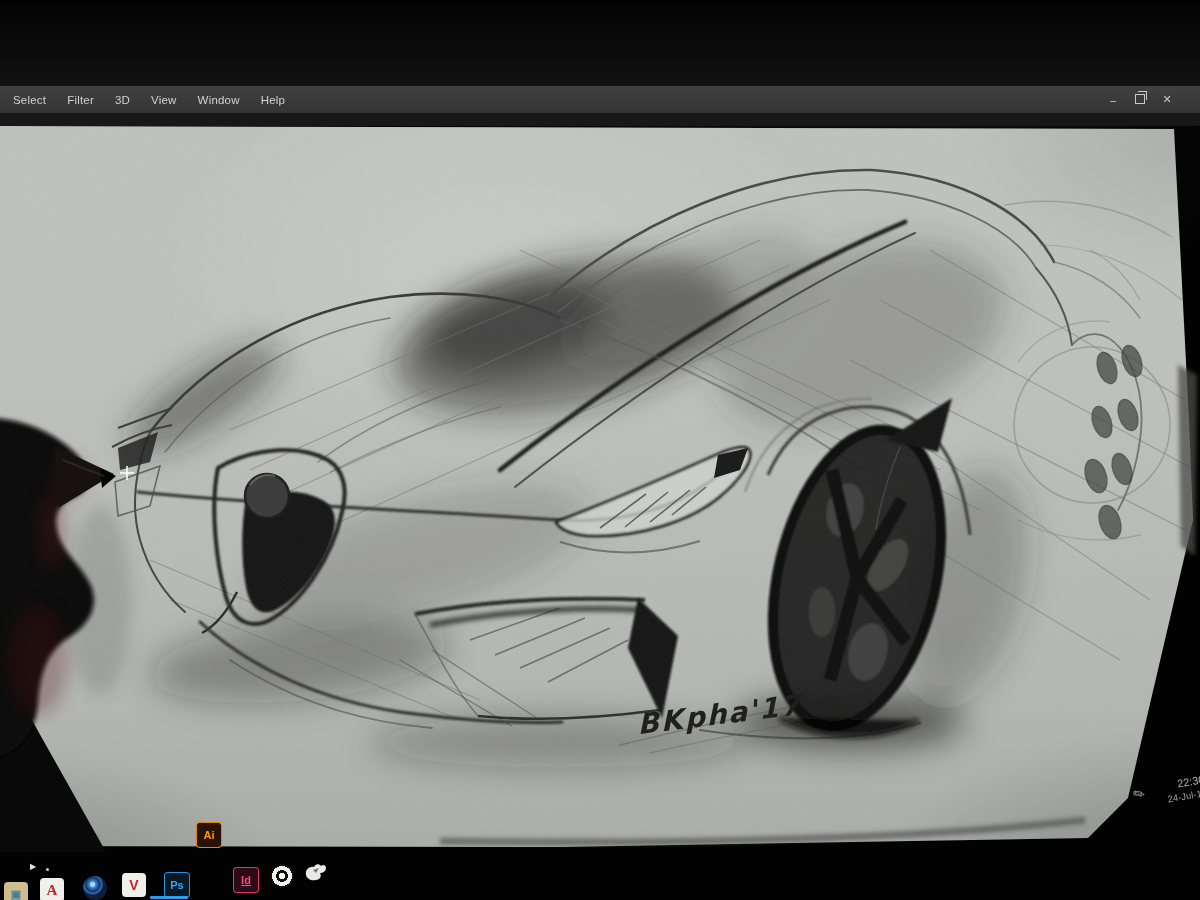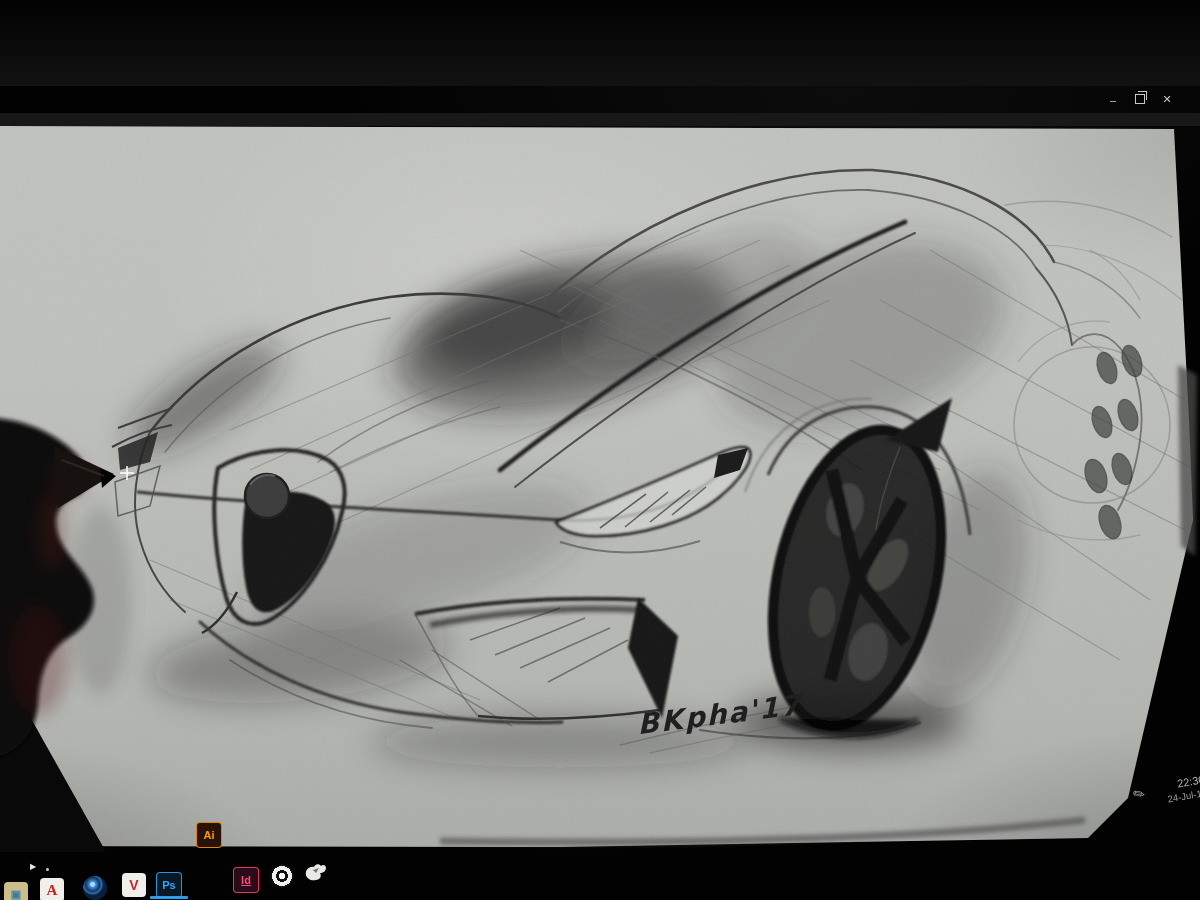--- a/index.html
+++ b/index.html
@@ -190,20 +190,28 @@
         </g>
       </g>
 
       <text transform="translate(640,734) rotate(-7) skewX(-8)" font-family="'DejaVu Sans', sans-serif" font-size="28" font-style="italic" font-weight="bold" fill="#1c1c1c" letter-spacing="2">BKpha'17</text>
 
       <rect x="0" y="0" width="1200" height="900" filter="url(#grain)" fill="rgba(0,0,0,0)" opacity=".85"></rect>
     </svg>
   </div>
 
   <div class="top-bezel"></div>
+  <div class="menubar">
+    <span class="mi">Select</span>
+    <span class="mi">Filter</span>
+    <span class="mi">3D</span>
+    <span class="mi">View</span>
+    <span class="mi">Window</span>
+    <span class="mi">Help</span>
+  </div>
   <div class="winctl">
     <span class="ctl">–</span>
     <span class="ctl"><span class="restore-box"></span></span>
     <span class="ctl">✕</span>
   </div>
   <div class="optionbar"></div>
 
   <svg id="overlay" width="1200" height="900" viewBox="0 0 1200 900">
     <defs>
       <filter id="ob2" x="-40%" y="-40%" width="180%" height="180%">
@@ -236,21 +244,21 @@
     <path d="M440,841 C680,845 930,838 1085,820" stroke="#3c3d3a" stroke-width="7" opacity=".55" fill="none" filter="url(#ob2)"></path>
   </svg>
 
   <span class="tray-arrow" style="left:30px;top:862px;">▶</span>
   <span class="tray-dot" style="left:46px;top:868px;"></span>
 
   <div class="tb-icon" style="left:4px;top:882px;background:#cdbd8d;color:#3b7fa0;">▣</div>
   <div class="tb-icon" style="left:40px;top:878px;background:#f1efe9;color:#bf2723;font-family:'Liberation Serif',serif;font-size:15px;">A</div>
   <div class="tb-icon" style="left:83px;top:876px;border-radius:50%;background:radial-gradient(circle at 40% 35%, #a8d8ff 0 2px, #3f8fe0 3px, #16335f 7px, #2b6fb5 9px, #0c1e3a 11px);"></div>
   <div class="tb-icon" style="left:122px;top:873px;background:#f1efe9;color:#c1272d;font-size:14px;">V</div>
-  <div class="tb-icon" style="left:156px;top:872px;background:#081824;border:1.5px solid rgba(49,168,255,.85);color:#31a8ff;">Ps</div>
+  <div class="tb-icon" style="left:164px;top:872px;background:#081824;border:1.5px solid rgba(49,168,255,.85);color:#31a8ff;">Ps</div>
   <div class="tb-underline" style="left:150px;top:896px;width:38px;"></div>
   <div class="tb-icon" style="left:196px;top:822px;background:#271203;border:1.5px solid rgba(255,154,0,.85);color:#ff9a00;">Ai</div>
   <div class="tb-icon" style="left:233px;top:867px;background:#2b0a1a;border:1.5px solid rgba(255,63,110,.85);color:#ff4d7a;text-decoration:underline;">Id</div>
   <div class="tb-icon" style="left:270px;top:864px;border-radius:50%;background:radial-gradient(circle, #f5f5f3 0 3px, #101010 3px 6px, #f0f0ee 6px 10px, #101010 10px 12px, rgba(0,0,0,0) 12px);"></div>
   <div class="tb-icon" style="left:303px;top:861px;">
     <svg width="24" height="24" viewBox="0 0 24 24">
       <path d="M3,14 C2,9 6,5 11,6 C12,3 16,2 18,5 C20,3 23,4 23,7 C23,10 20,12 17,12 C19,15 17,19 13,19 C8,20 4,18 3,14 Z" fill="#e9e9e6"></path>
       <path d="M10,9 L16,7 L13,12 Z" fill="#2a2a2a" opacity=".6"></path>
     </svg>
   </div>

